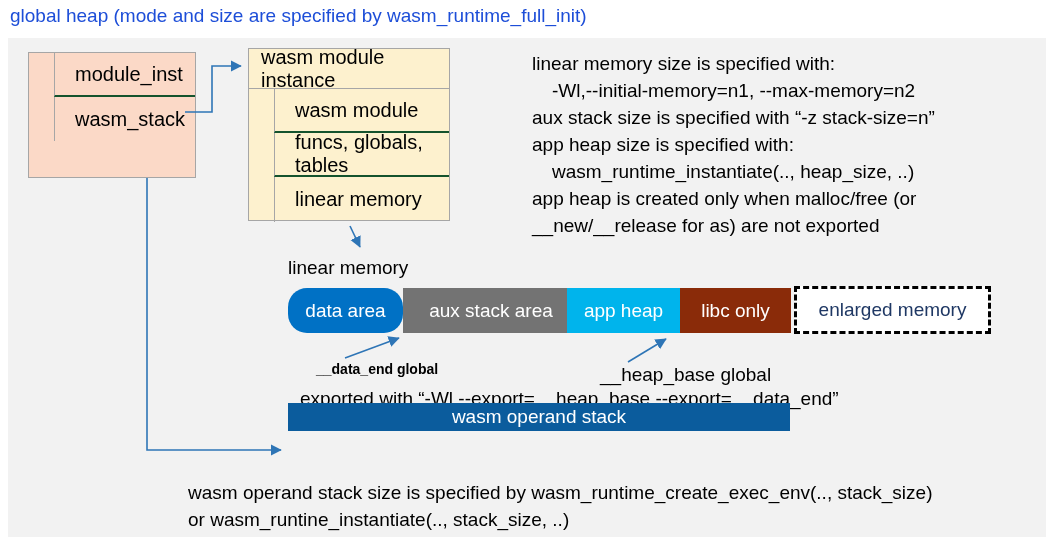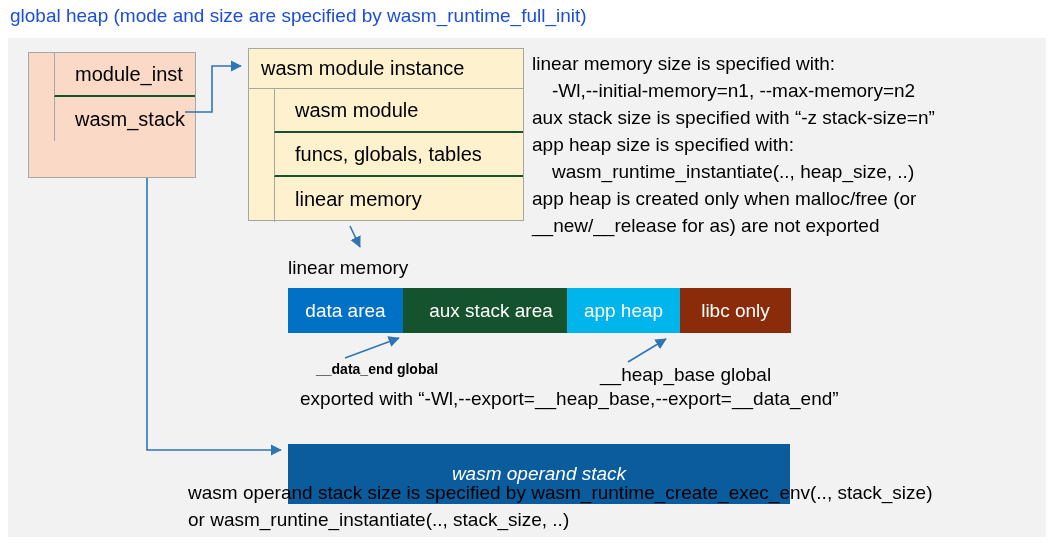--- a/index.html
+++ b/index.html
@@ -14,47 +14,47 @@
                 border-bottom:1px solid #a6a6a6; box-sizing:border-box; }
   .box-row { display:flex; align-items:center; padding-left:20px; font-size:20px;
              margin-left:25px; border-left:1px solid #a6a6a6; border-bottom:2px solid #14532d;
              box-sizing:border-box; }
   .box-row:last-child { border-bottom:none; }
 
   #exec-env-box { left:28px; top:52px; width:168px; height:126px; }
   #exec-env-box .box-header { height:38px; }
   #exec-env-box .box-row { height:44px; }
 
-  #module-instance-box { left:248px; top:48px; width:276px; height:173px; }
+  #module-instance-box { left:248px; top:48px; width:202px; height:173px; }
   #module-instance-box .box-header { height:40px; }
   #module-instance-box .box-row { height:44px; }
   #module-instance-box .box-row:last-child { height:45px; }
 
   #right-notes { left:532px; top:50px; width:512px; font-size:19px; line-height:27px; }
   #right-notes .indent { padding-left:20px; }
 
   #linear-memory-label { left:288px; top:257px; font-size:19px; }
 
   .bar-seg { position:absolute; top:288px; height:45px; display:flex; align-items:center;
              justify-content:center; color:#fff; font-size:19px; box-sizing:border-box; white-space:nowrap; }
-  #seg-data { left:288px; width:115px; }
+  #seg-data { left:288px; width:115px;border-radius:19px; }
   #seg-aux  { left:403px; width:164px; }
   #seg-app  { left:567px; width:113px; }
   #seg-libc { left:680px; width:111px; }
   #seg-enlarged { position:absolute; left:794px; top:286px; width:197px; height:48px;
                   background:#ffffff; border:3px dashed #000; box-sizing:border-box;
                   display:flex; align-items:center; justify-content:center; font-size:19px; }
 
   #ann-data-end  { left:316px; top:361px; font-size:14px;font-weight:bold; }
   #ann-heap-base { left:600px; top:364px; font-size:19px; }
   #ann-exported  { left:300px; top:388px; font-size:19px; white-space:nowrap; }
 
-  #operand-stack-bar { left:288px; top:444px; width:502px; height:60px;
+  #operand-stack-bar { left:288px; top:403px; width:502px; height:28px;
                        display:flex; align-items:center; justify-content:center;
-                       color:#fff; font-size:19px;font-style:italic; }
+                       color:#fff; font-size:19px; }
 
   #bottom-notes { left:188px; top:479px; font-size:19px; line-height:27px; white-space:nowrap; }
 
   #arrows { position:absolute; left:0; top:0; width:1054px; height:547px; pointer-events:none; }
   #arrows path { fill:none; stroke-width:1.6px; }
 </style>
 </head>
 <body>
 
 <div id="canvas">
@@ -81,23 +81,24 @@
     <div>aux stack size is specified with “-z stack-size=n”</div>
     <div>app heap size is specified with:</div>
     <div class="indent">wasm_runtime_instantiate(.., heap_size, ..)</div>
     <div>app heap is created only when malloc/free (or</div>
     <div>__new/__release for as) are not exported</div>
   </div>
 
   <div id="linear-memory-label" class="abs">linear memory</div>
 
   <div id="seg-data" class="bar-seg" style="background: rgb(0, 113, 197);">data area</div>
-  <div id="seg-aux" class="bar-seg" style="background: #14532d; padding-left: 12px;">aux stack area</div>
+  <div id="seg-aux" class="bar-seg" style="background: #737373; padding-left: 12px;">aux stack area</div>
   <div id="seg-app" class="bar-seg" style="background: rgb(0, 180, 236);">app heap</div>
   <div id="seg-libc" class="bar-seg" style="background: rgb(138, 43, 9);">libc only</div>
+  <div id="seg-enlarged" style="color: rgb(31, 56, 100);">enlarged memory</div>
 
   <div id="ann-data-end" class="abs">__data_end global</div>
   <div id="ann-heap-base" class="abs">__heap_base global</div>
   <div id="ann-exported" class="abs">exported with “-Wl,--export=__heap_base,--export=__data_end”</div>
 
   <div id="operand-stack-bar" class="abs" style="background: rgb(11, 92, 157);">wasm operand stack</div>
 
   <div id="bottom-notes" class="abs">
     <div>wasm operand stack size is specified by wasm_runtime_create_exec_env(.., stack_size)</div>
     <div>or wasm_runtine_instantiate(.., stack_size, ..)</div>

